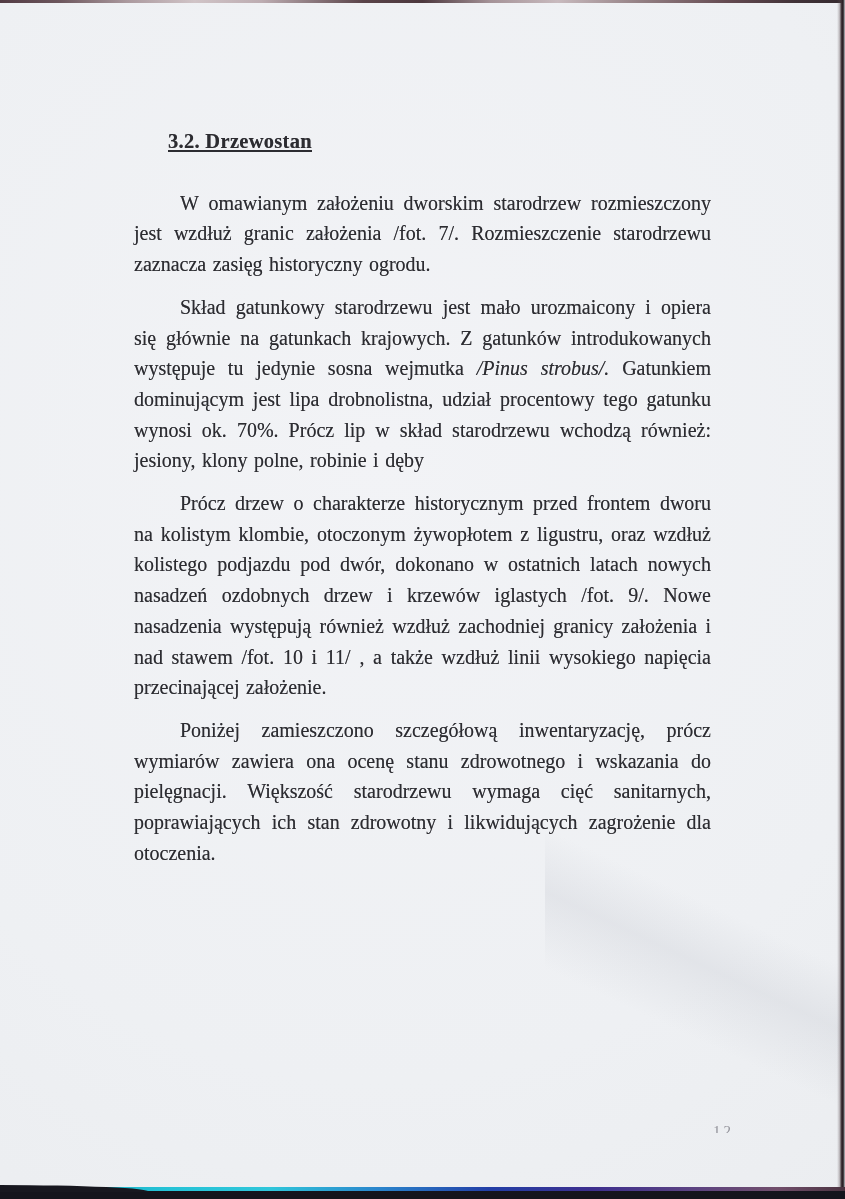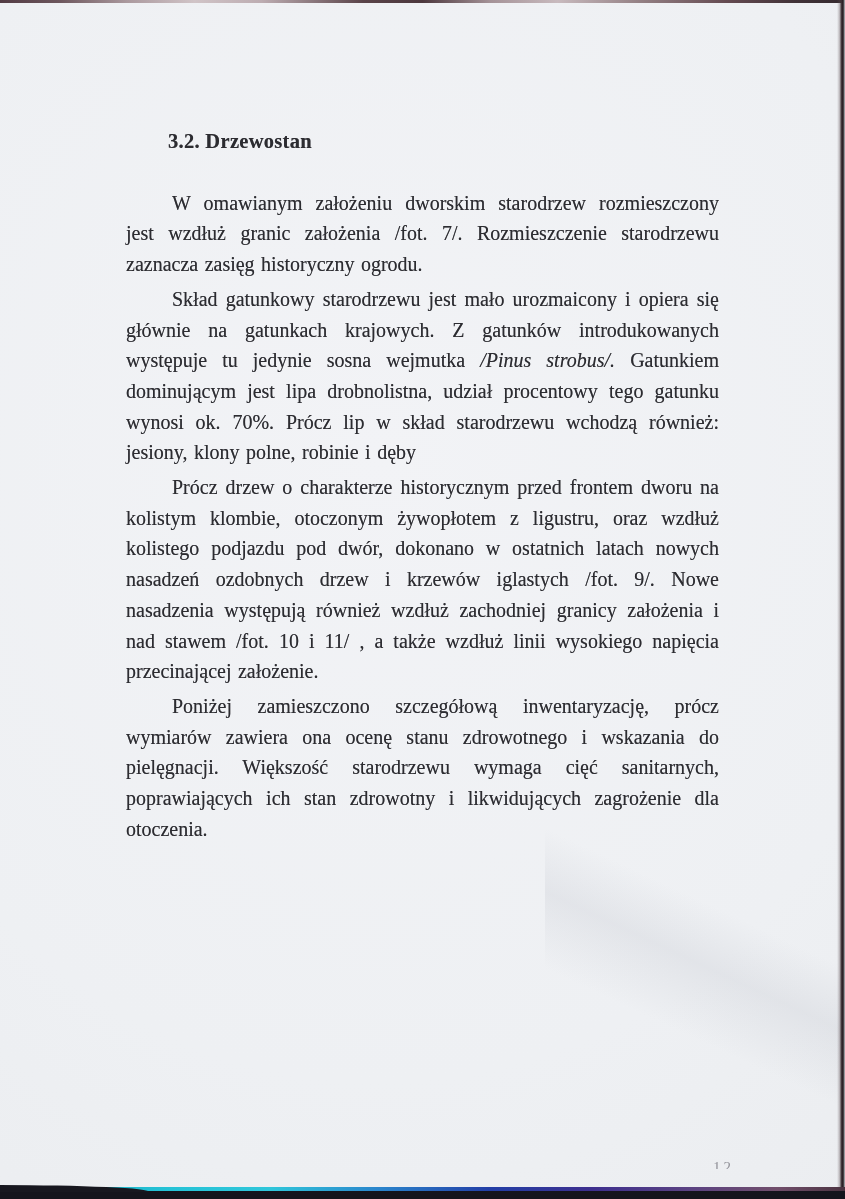--- a/index.html
+++ b/index.html
@@ -59,29 +59,30 @@
     line-height: 30.7px;
     text-align: justify;
     text-shadow: 0 0 0.6px rgba(44,44,49,0.55);
   }
   .heading {
     font-size: 20.5px; font-weight: bold;
     margin: 0 0 31px 0;
     text-indent: 46px;
     letter-spacing: 0.3px;
     text-align: left;
+    text-decoration: underline;
   }
   .para {
-    margin: 4px;
+    margin: 12px;
     text-indent: 46px;
     word-spacing: 1.5px;
   }
   .species { }
   .pagenum {
-    position: absolute; left: 713px; top: 1160px;
+    position: absolute; left: 713px; top: 1124px;
     height: 9px; overflow: hidden;
     font-size: 15px; line-height: 15px;
     letter-spacing: 3px;
     color: #83838b;
     opacity: 0.85;
   }
 </style>
 </head>
 <body>
 

